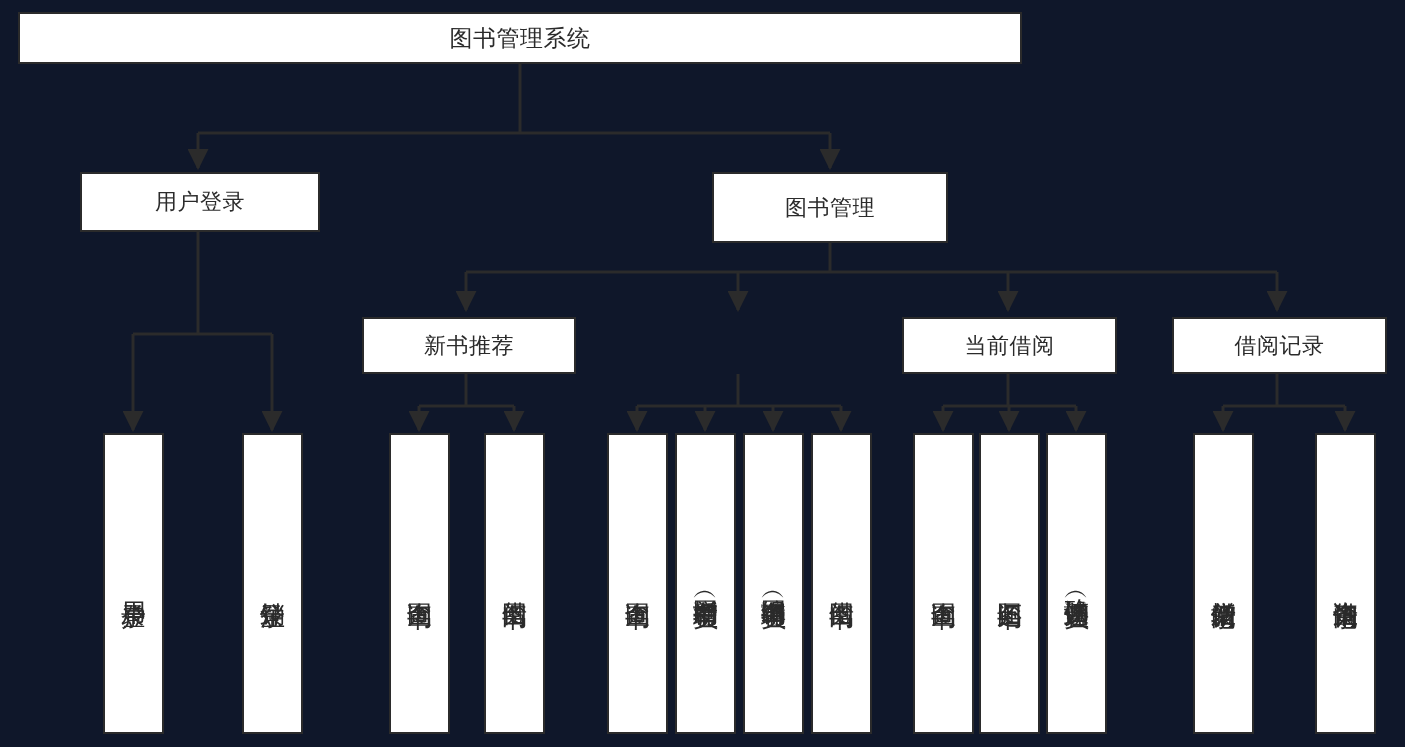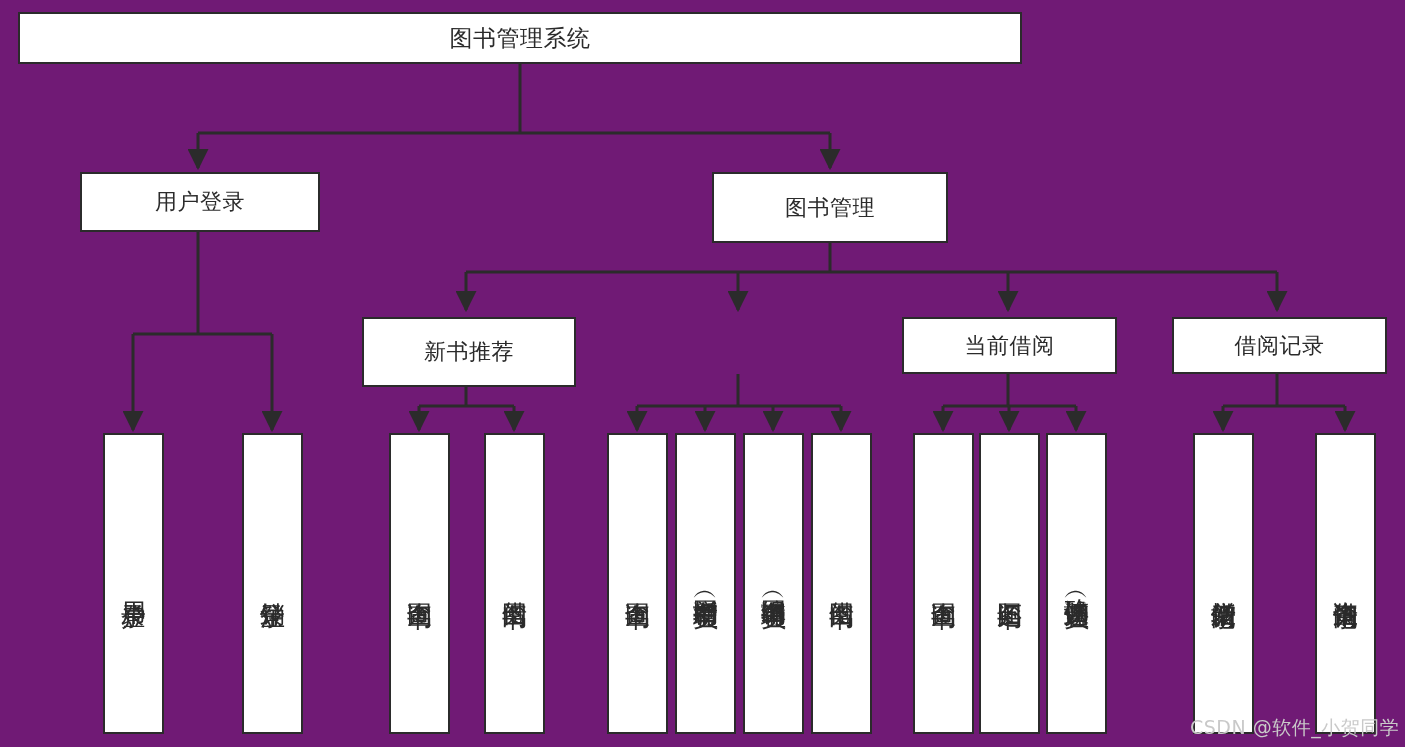--- a/index.html
+++ b/index.html
@@ -8,21 +8,21 @@
     padding: 0;
     background: #ffffff;
   }
   body {
     font-family: "DejaVu Sans", "Liberation Sans", sans-serif;
   }
   #diagram {
     position: relative;
     width: 1405px;
     height: 747px;
-    background: #701a75;
+    background: #0f172a;
     overflow: hidden;
   }
   #edges {
     position: absolute;
     left: 0;
     top: 0;
     width: 1405px;
     height: 747px;
     pointer-events: none;
   }
@@ -132,21 +132,21 @@
     <span class="node-label">图书管理系统</span>
   </div>
 
   <div class="node horiz" style="left:80px; top:172px; width:240px; height:60px;">
     <span class="node-label">用户登录</span>
   </div>
   <div class="node horiz" style="left:712px; top:172px; width:236px; height:71px;">
     <span class="node-label">图书管理</span>
   </div>
 
-  <div class="node horiz" style="left:362px; top:317px; width:214px; height:70px;">
+  <div class="node horiz" style="left:362px; top:317px; width:214px; height:57px;">
     <span class="node-label">新书推荐</span>
   </div>
   <div class="node horiz" style="left:902px; top:317px; width:215px; height:57px;align-items:center;">
     <span class="node-label">当前借阅</span>
   </div>
   <div class="node horiz" style="left:1172px; top:317px; width:215px; height:57px;">
     <span class="node-label">借阅记录</span>
   </div>
 
   <div class="node vert" style="left:103px; top:433px; width:61px; height:301px;">
@@ -186,15 +186,14 @@
     <span class="node-label">确认归还（管理员）</span>
   </div>
 
   <div class="node vert" style="left:1193px; top:433px; width:61px; height:301px;">
     <span class="node-label">新增借阅记录</span>
   </div>
   <div class="node vert" style="left:1315px; top:433px; width:61px; height:301px;">
     <span class="node-label">查询借阅记录</span>
   </div>
 
-  <div class="watermark" style="left:1190px; top:715px;">CSDN @软件_小贺同学</div>
 
 </div>
 
 </body></html>

